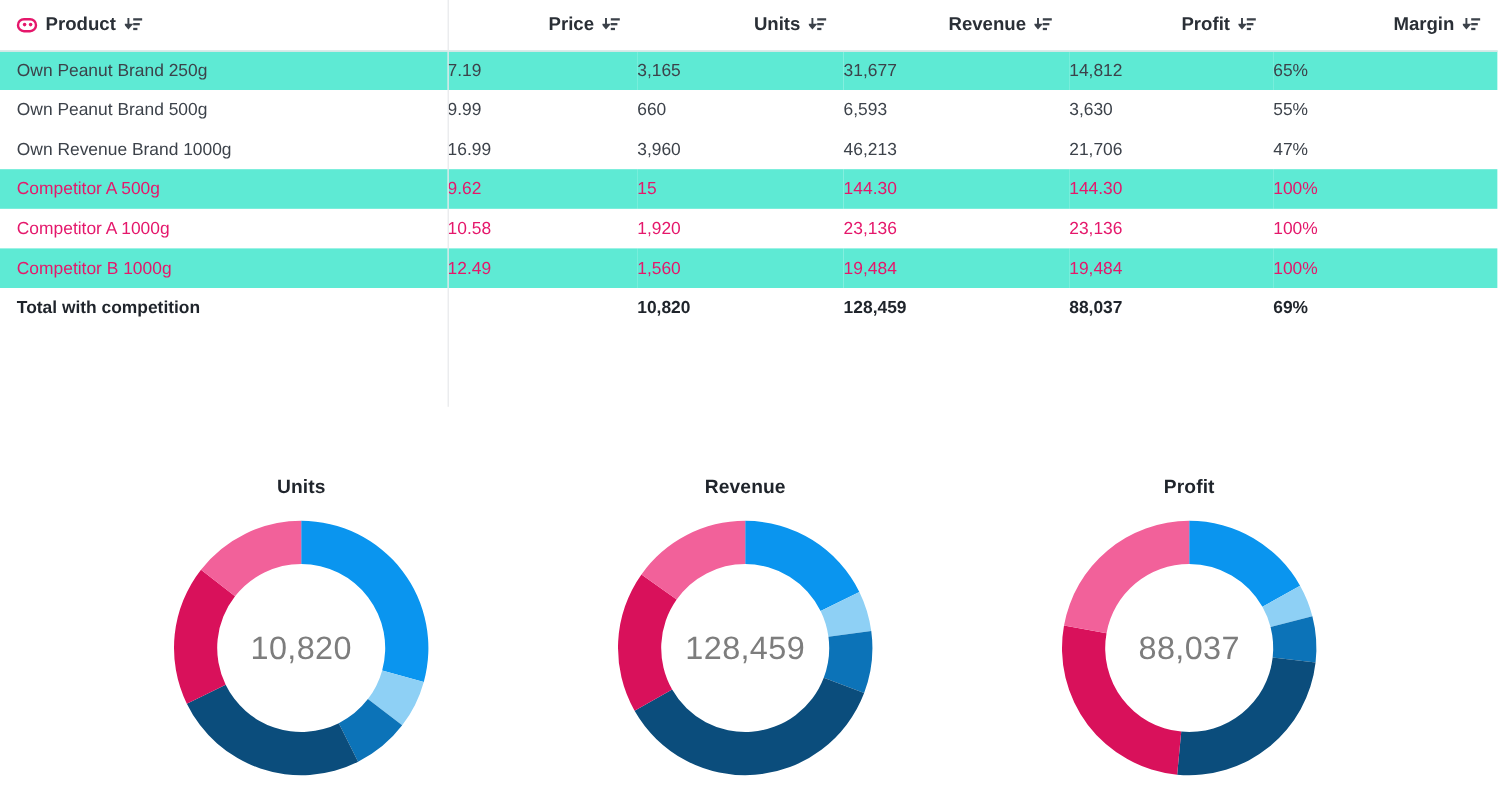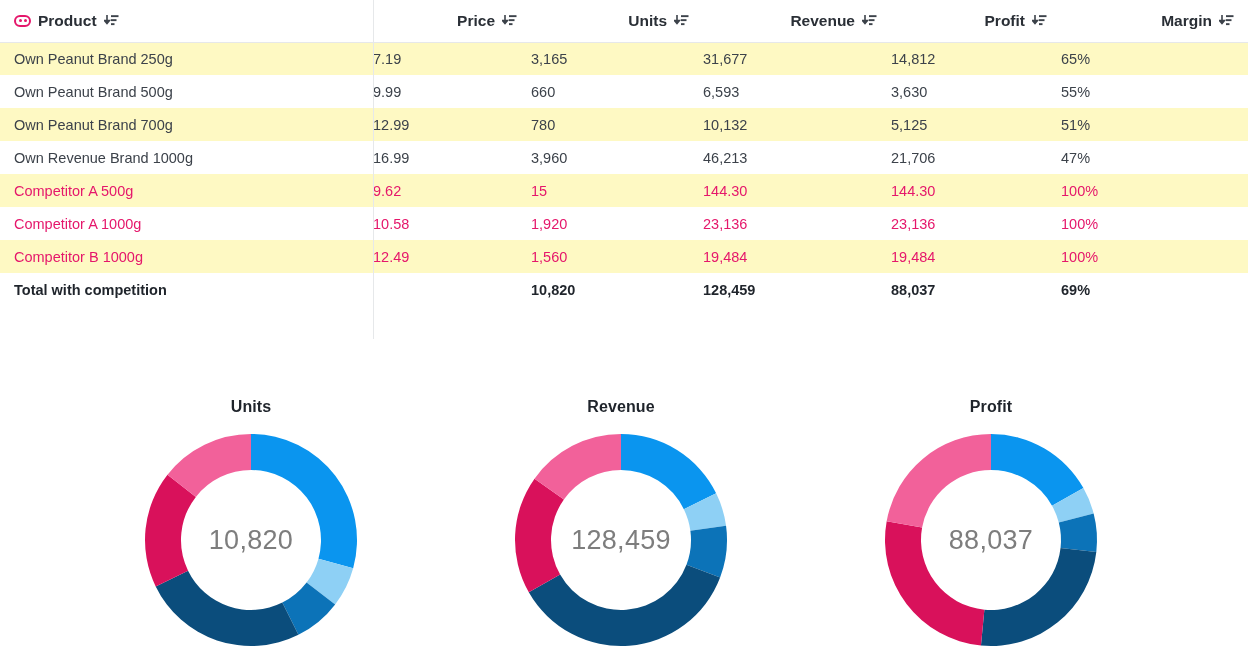--- a/index.html
+++ b/index.html
@@ -53,21 +53,21 @@
   tbody td {
     height: 33px;
     font-size: 14.5px;
     color: #3c424a;
     vertical-align: middle;
     white-space: nowrap;
     padding: 0 14px 0 0;
   }
   tbody td.left  { text-align: left; padding-left: 14px; }
   tbody td.right { }
-  tbody tr.alt td { background: #fef9c3; }
+  tbody tr.alt td { background: #5eead4; }
   tbody tr.comp td { color: #e5176b; }
   tbody tr.total td { font-weight: bold; color: #1f242b; }
 
   
   .vdiv {
     position: absolute; left: 373px; top: 0; width: 1px;
     background: #e6e8ea;
   }
 
   
@@ -192,28 +192,20 @@
             <td class="right">14,812</td>
             <td class="right">65%</td>
           </tr>
           <tr>
             <td class="left">Own Peanut Brand 500g</td>
             <td class="right">9.99</td>
             <td class="right">660</td>
             <td class="right">6,593</td>
             <td class="right">3,630</td>
             <td class="right">55%</td>
-          </tr>
-          <tr class="alt">
-            <td class="left">Own Peanut Brand 700g</td>
-            <td class="right">12.99</td>
-            <td class="right">780</td>
-            <td class="right">10,132</td>
-            <td class="right">5,125</td>
-            <td class="right">51%</td>
           </tr>
           <tr>
             <td class="left">Own Revenue Brand 1000g</td>
             <td class="right">16.99</td>
             <td class="right">3,960</td>
             <td class="right">46,213</td>
             <td class="right">21,706</td>
             <td class="right">47%</td>
           </tr>
           <tr class="comp alt">

